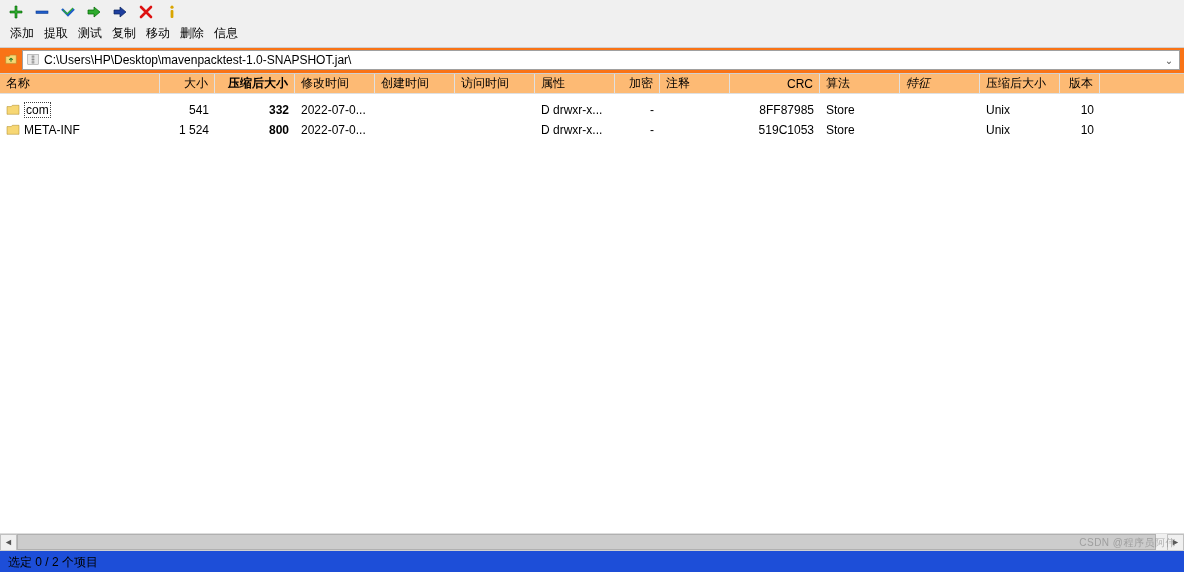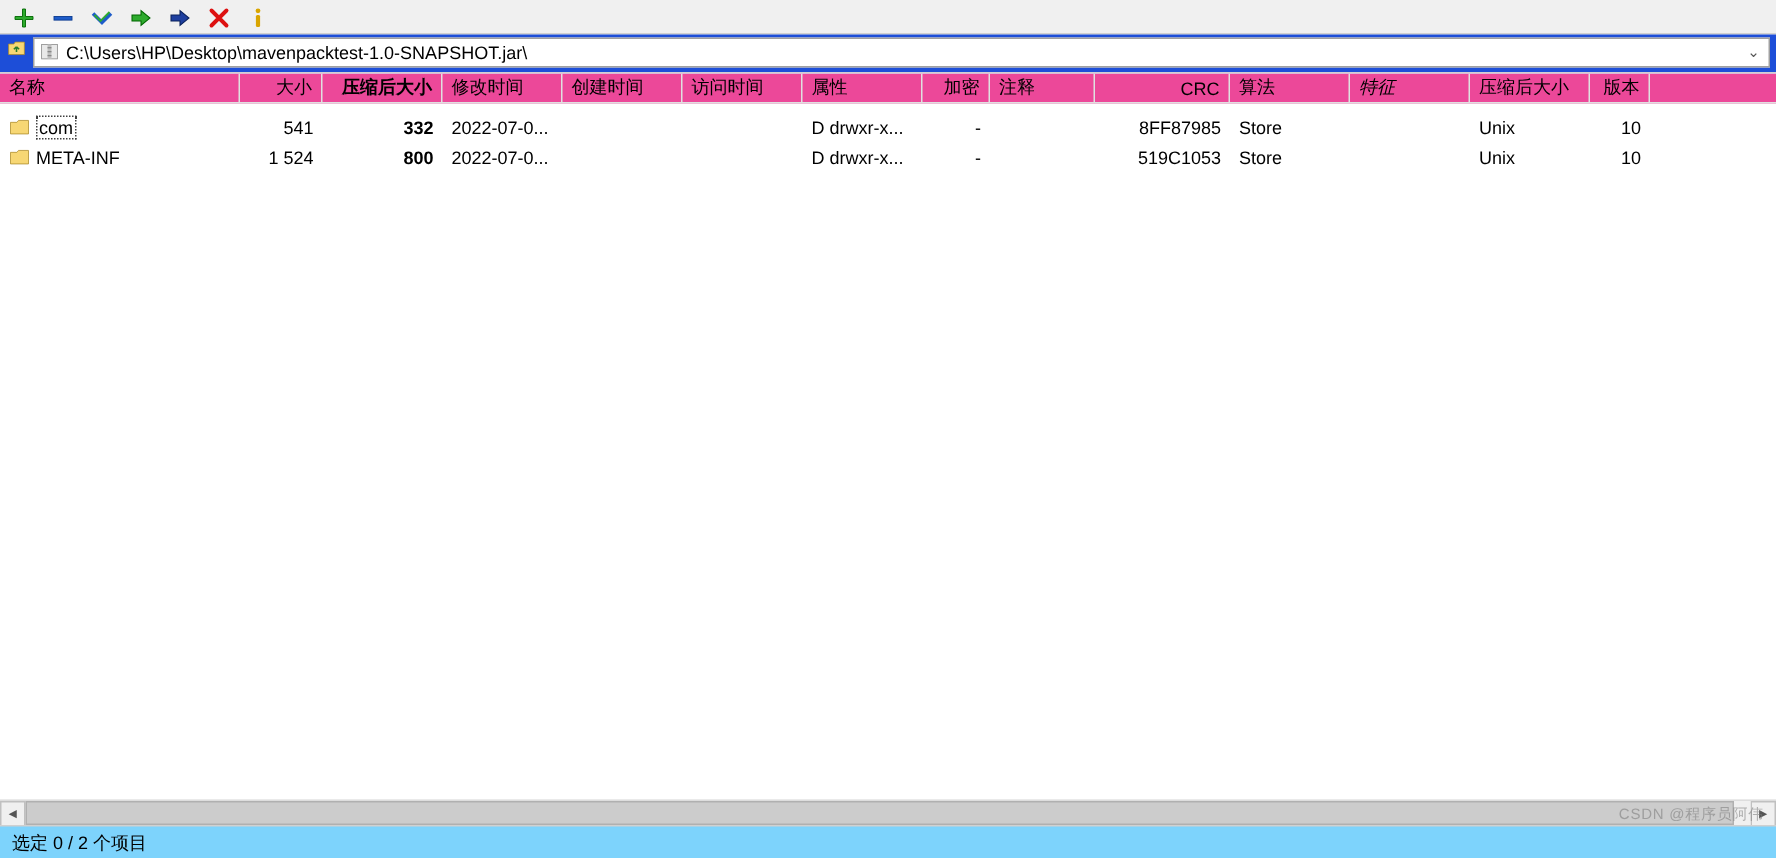--- a/index.html
+++ b/index.html
@@ -31,21 +31,22 @@
     display: flex;
     gap: 2px;
     padding: 2px 0 2px 0;
   }
   .toolbar-labels span {
     padding: 2px 4px;
     cursor: default;
   }
   .addressbar {
     display: flex;
-    background: #1d4ed8;
+    align-items: center;
+    background: #f97316;
     padding: 2px 4px 3px 4px;
     gap: 4px;
     border-bottom: 1px solid #d0d0d0;
   }
   .addr-input-wrap {
     flex: 1;
     display: flex;
     align-items: center;
     background: #fff;
     border: 1px solid #a0a0a0;
@@ -70,21 +71,21 @@
   }
   .table-wrap {
     flex: 1;
     overflow: hidden;
     display: flex;
     flex-direction: column;
     background: #fff;
   }
   .thead {
     display: flex;
-    background: #ec4899;
+    background: #fdba74;
     border-bottom: 1px solid #e0e0e0;
     height: 20px;
     align-items: stretch;
   }
   .th {
     border-right: 1px solid #e0e0e0;
     padding: 2px 6px;
     font-weight: normal;
     color: #000;
     white-space: nowrap;
@@ -149,21 +150,21 @@
     display: flex; align-items: center; justify-content: center;
     font-size: 9px; color: #555;
   }
   .hscroll-track { flex: 1; height: 100%; background: #f0f0f0; position: relative; }
   .hscroll-thumb {
     position: absolute; left: 0; top: 0; height: 100%; width: 99%;
     background: #cccccc; border: 1px solid #b0b0b0;
   }
   .statusbar {
     height: 22px;
-    background: #7dd3fc;
+    background: #1d4ed8;
     border-top: 1px solid #d0d0d0;
     padding: 3px 8px;
     font-size: 12px;
     color: #000;
   }
   .watermark {
     position: absolute;
     right: 8px;
     bottom: 22px;
     color: rgba(120,120,120,0.55);
@@ -208,20 +209,29 @@
       <svg viewBox="0 0 16 16">
           <path d="M3 3l10 10M13 3L3 13" stroke="#d11" stroke-width="2.6" stroke-linecap="round"></path>
         </svg>
     </span>
     <span>
       <svg viewBox="0 0 16 16">
           <circle cx="8" cy="3.2" r="1.6" fill="#d9a500"></circle>
           <rect x="6.6" y="6" width="2.8" height="8" rx="1" fill="#d9a500"></rect>
         </svg>
     </span>
+  </div>
+  <div class="toolbar-labels">
+    <span>添加</span>
+    <span>提取</span>
+    <span>测试</span>
+    <span>复制</span>
+    <span>移动</span>
+    <span>删除</span>
+    <span>信息</span>
   </div>
 </div>
 
 <div class="addressbar">
   <span>
     <svg class="folder-up-icon" viewBox="0 0 16 16">
         <path d="M2 5h4l1-1.5h7V13H2z" fill="#f7d774" stroke="#ad8b2a" stroke-width="0.6"></path>
         <path d="M8 11V7M8 7l-2 2M8 7l2 2" stroke="#2a7d2a" stroke-width="1.2" fill="none"></path>
       </svg>
   </span>

